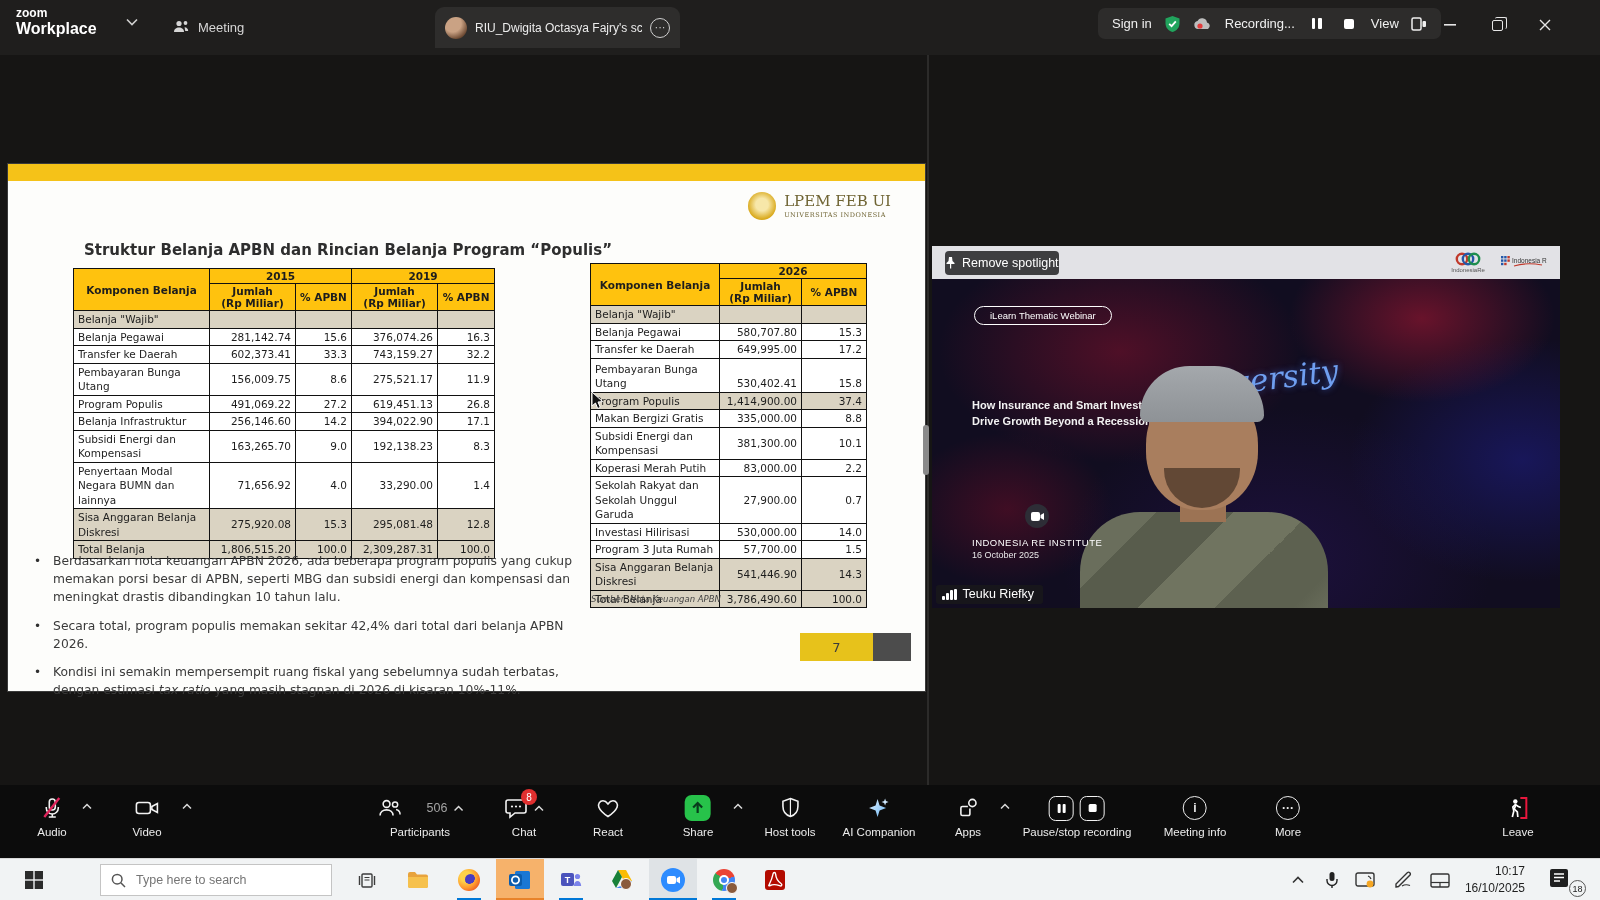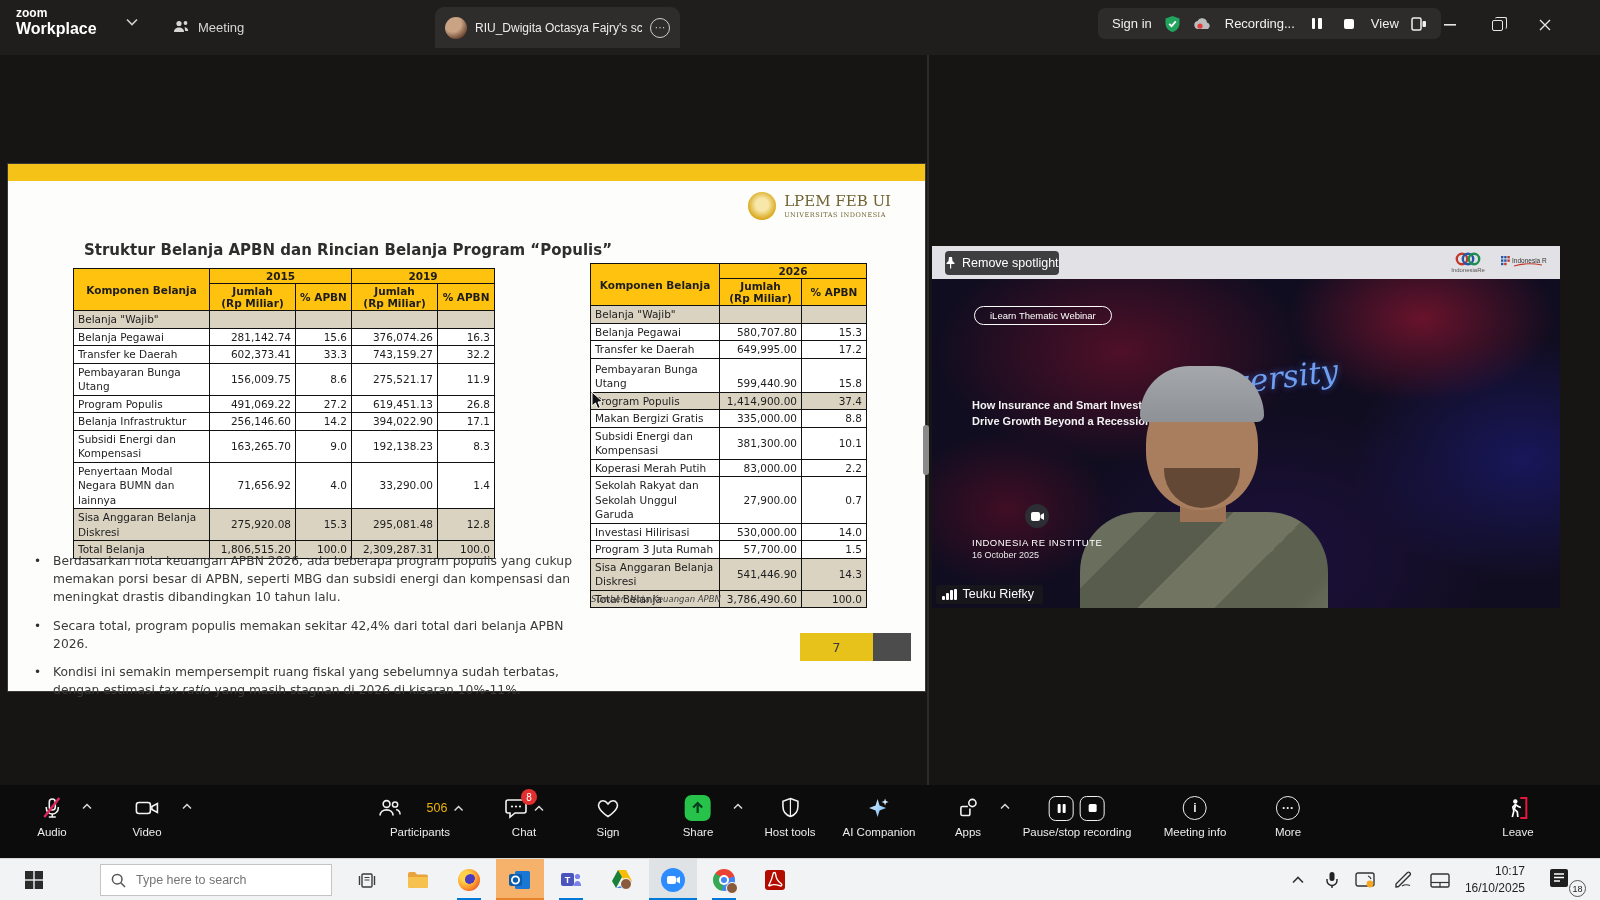--- a/index.html
+++ b/index.html
@@ -89,21 +89,21 @@
   .org-l2{font-size:9px;margin-top:2px;color:#e8e8e8;}
   .nametag{position:absolute;left:4px;bottom:4px;background:rgba(25,25,25,.78);border-radius:3px;padding:2px 9px 3px 6px;display:flex;align-items:center;gap:6px;color:#fff;font-size:12.5px;margin-top:16px;}
   .bars{display:flex;align-items:flex-end;gap:1.5px;height:11px;}
   .bars i{display:block;width:2.5px;background:#fff;border-radius:1px;}
 
   
   .ztool{position:absolute;left:0;top:785px;width:1600px;height:73px;background:#0c0c0c;}
   .tb{position:absolute;transform:translateX(-50%);display:flex;flex-direction:column;align-items:center;gap:5px;top:10px;}
   .tb-lbl{color:#ececec;font-size:11.5px;white-space:nowrap;}
   .tb-chev{position:absolute;top:18px;color:#dadada;}
-  .count{color:#eab308;font-size:12.5px;padding-left:18px;}
+  .count{color:#a3a3a3;font-size:12.5px;padding-left:18px;}
   .icon-row{display:flex;align-items:center;gap:6px;height:26px;}
   .chatwrap{position:relative;}
   .badge8{position:absolute;right:-9px;top:-7px;min-width:16px;height:16px;border-radius:8px;background:#e02f2f;color:#fff;font-size:10px;display:flex;align-items:center;justify-content:center;padding:0 4px;}
   .share-ico{width:26px;height:26px;border-radius:7px;background:#27c24a;display:flex;align-items:center;justify-content:center;}
   .recbtn{width:25px;height:25px;border:1.6px solid #f2f2f2;border-radius:7px;display:flex;align-items:center;justify-content:center;gap:2.5px;}
   .recbtn .b{width:3px;height:9px;background:#fff;border-radius:1px;}
   .recbtn .s{width:8px;height:8px;background:#fff;border-radius:1.5px;}
   .circ-ico{width:24px;height:24px;border:1.6px solid #ececec;border-radius:50%;display:flex;align-items:center;justify-content:center;color:#ececec;font-size:12px;font-weight:bold;}
 
   
@@ -332,21 +332,21 @@
               <td class="num">580,707.80</td>
               <td class="num">15.3</td>
             </tr>
             <tr>
               <td>Transfer ke Daerah</td>
               <td class="num">649,995.00</td>
               <td class="num">17.2</td>
             </tr>
             <tr class="tall">
               <td>Pembayaran Bunga Utang</td>
-              <td class="num">599,440.90</td>
+              <td class="num">530,402.41</td>
               <td class="num">15.8</td>
             </tr>
             <tr class="shaded">
               <td>Program Populis</td>
               <td class="num">1,414,900.00</td>
               <td class="num">37.4</td>
             </tr>
             <tr>
               <td>Makan Bergizi Gratis</td>
               <td class="num">335,000.00</td>
@@ -577,21 +577,21 @@
     </div>
 
     <div class="tb" style="left:608px">
       <div class="icon-row">
           <span>
         <svg width="24" height="24" viewBox="0 0 24 24">
               <path d="M12 20.5S4.8 16 2.9 11.3C1.6 8.1 3.8 4.8 7 4.8c2 0 3.5 1.1 5 3.1 1.5-2 3-3.1 5-3.1 3.2 0 5.4 3.3 4.1 6.5C19.2 16 12 20.5 12 20.5z" fill="none" stroke="#f2f2f2" stroke-width="1.6"></path>
             </svg>
       </span>
         </div>
-      <div class="tb-lbl">Sign</div>
+      <div class="tb-lbl">React</div>
     </div>
 
     <div class="tb" style="left:698px">
       <div class="icon-row">
           <span class="share-ico">
         <svg width="16" height="16" viewBox="0 0 16 16">
               <line x1="8" y1="13" x2="8" y2="4" stroke="#083c1c" stroke-width="2.2"></line>
               <polyline points="3.5,7.5 8,3 12.5,7.5" fill="none" stroke="#083c1c" stroke-width="2.2"></polyline>
             </svg>
       </span>

